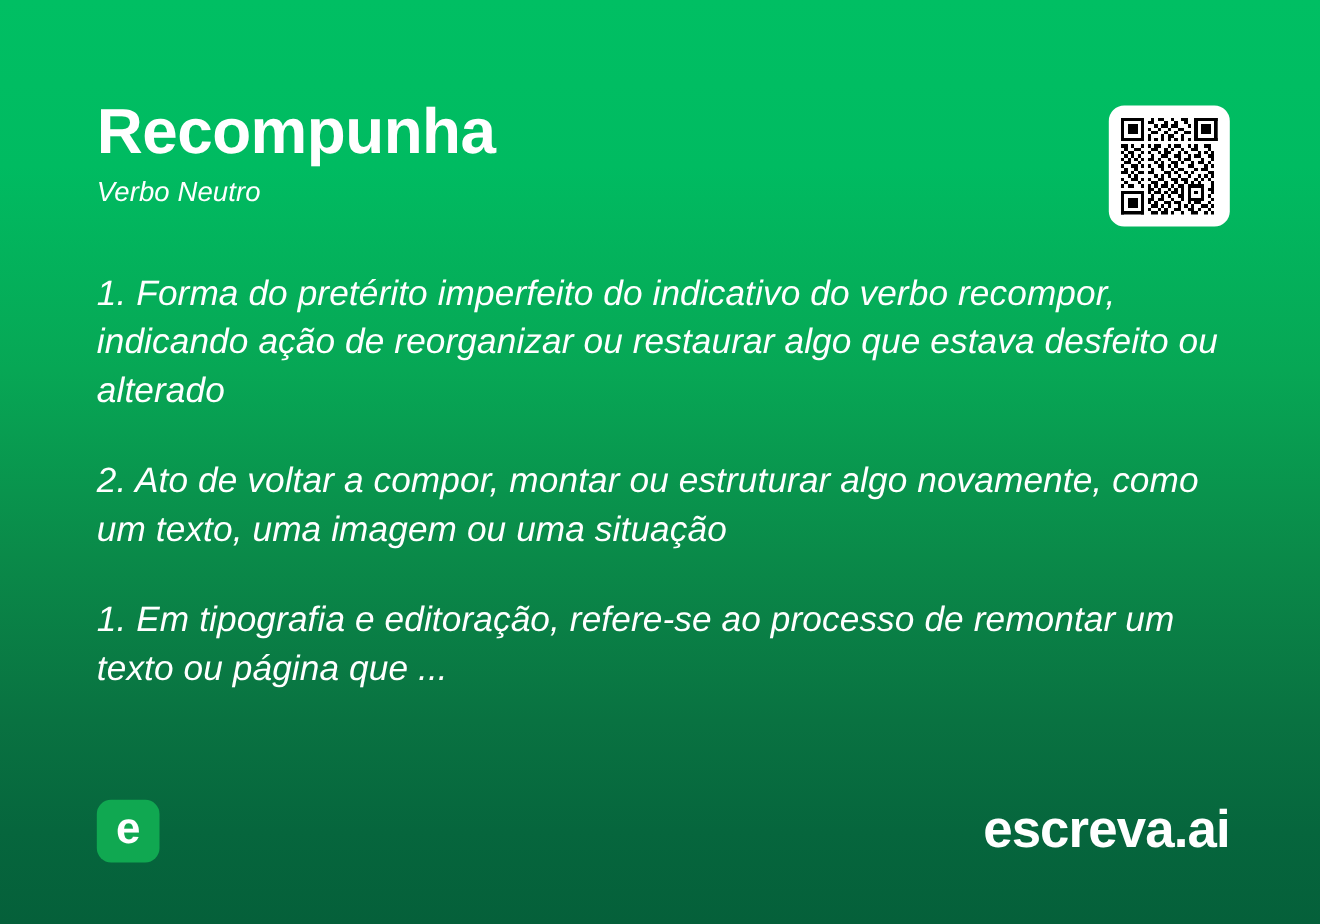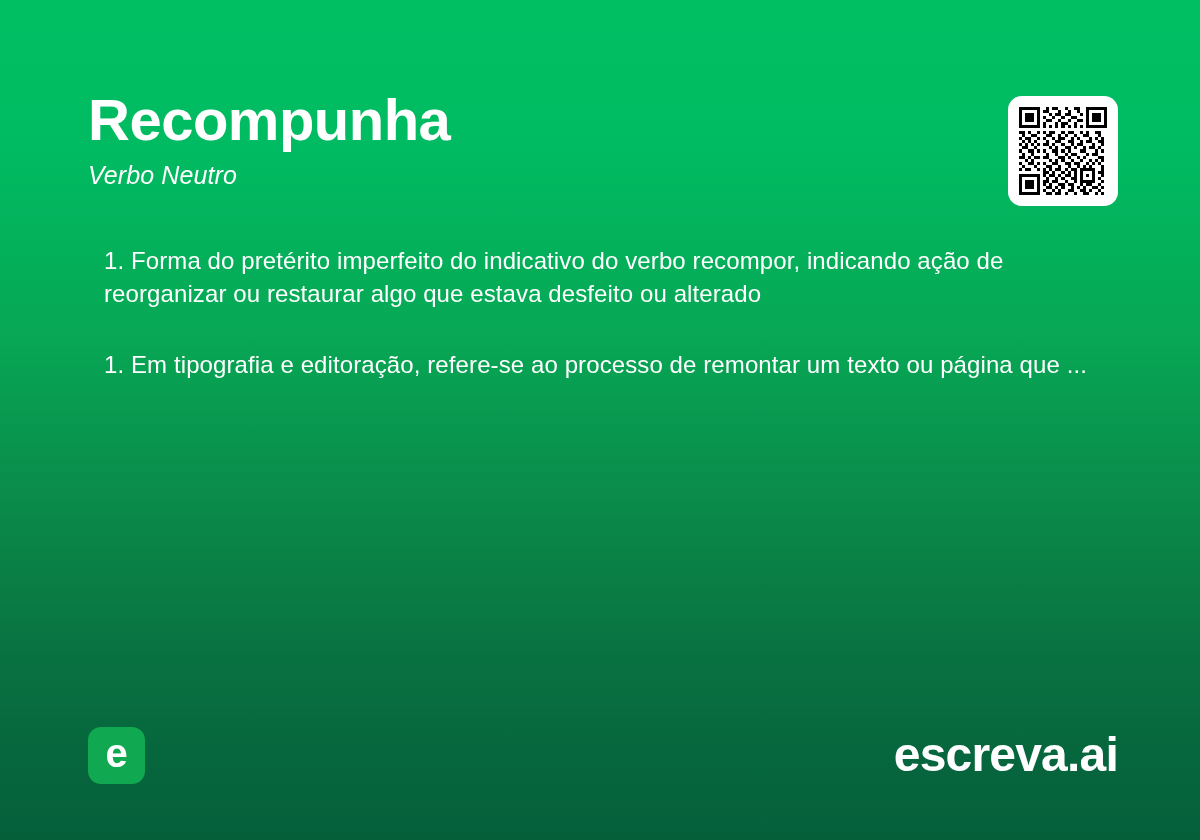--- a/index.html
+++ b/index.html
@@ -79,26 +79,27 @@
 
   
   .definitions {
     position: absolute;
     left: 88px;
     top: 244px;
     width: 1025px;
   }
 
   .definition {
-    margin: 0 0 38px 16px;
-    font-size: 24px;
+    margin: 0 0 38px 0;
+    font-size: 32px;
     line-height: 1.38;
     font-weight: 400;
     color: #ffffff;
     letter-spacing: 0.1px;
+    font-style: italic;
   }
 
   .definition:last-child {
     margin-bottom: 0;
   }
 
   
   .footer {
     position: absolute;
     left: 88px;
@@ -383,20 +384,21 @@
           <rect x="18" y="28" width="1" height="1"></rect>
         <rect x="21" y="28" width="2" height="1"></rect>
           <rect x="25" y="28" width="1" height="1"></rect>
         <rect x="27" y="28" width="1" height="1"></rect>
       </g>
     </svg>
   </div>
 
   <div class="definitions">
     <p class="definition">1. Forma do pretérito imperfeito do indicativo do verbo recompor, indicando ação de reorganizar ou restaurar algo que estava desfeito ou alterado</p>
+    <p class="definition">2. Ato de voltar a compor, montar ou estruturar algo novamente, como um texto, uma imagem ou uma situação</p>
     <p class="definition">1. Em tipografia e editoração, refere-se ao processo de remontar um texto ou página que ...</p>
   </div>
 
   <div class="footer">
     <div class="logo-badge">
       <span>e</span>
     </div>
     <div class="brand-mark">escreva.ai</div>
   </div>
 

